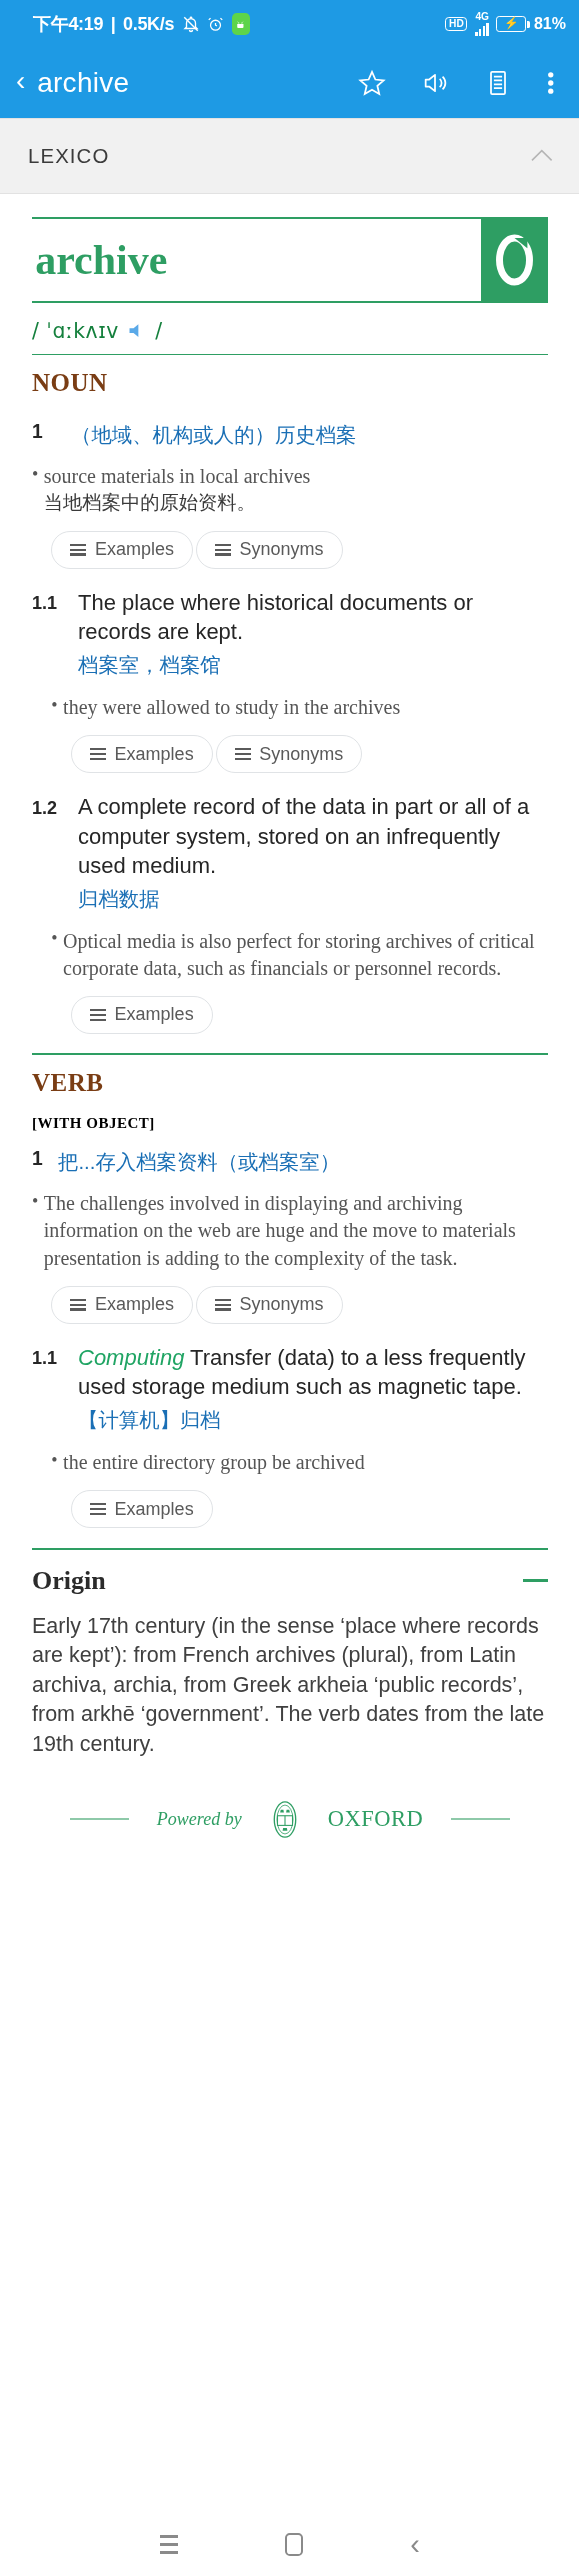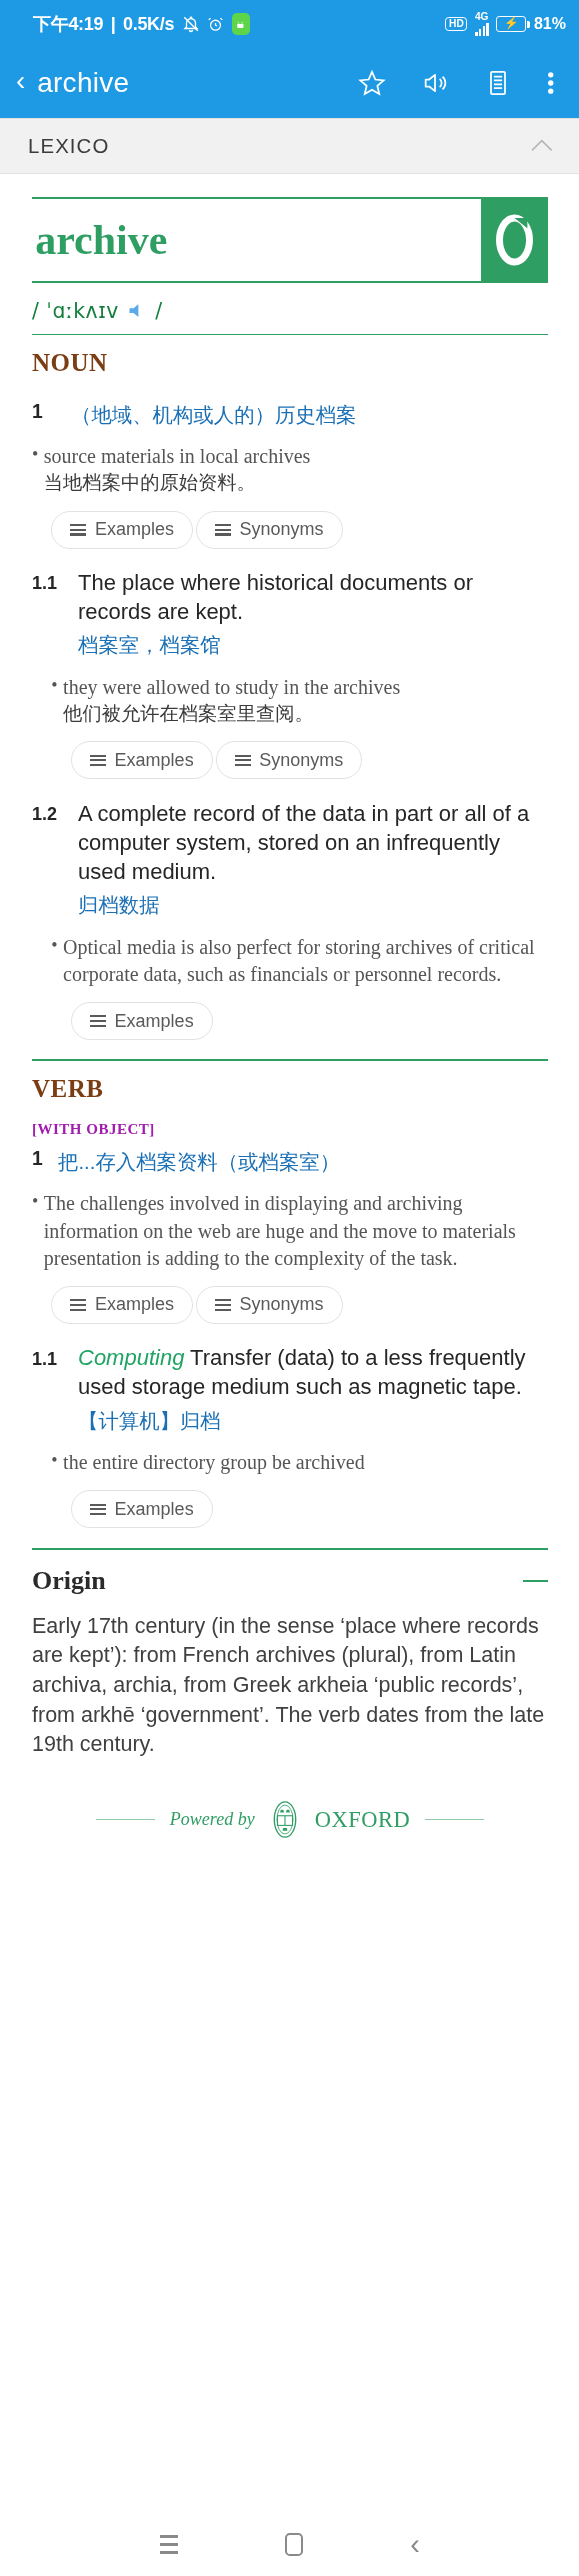--- a/index.html
+++ b/index.html
@@ -42,21 +42,21 @@
   }
   .sb-icon { display: inline-flex; align-items: center; }
   .hd-badge {
     border: 1.6px solid #ffffff;
     border-radius: 3.8px;
     font-size: 10.2px;
     font-weight: bold;
     padding: 0.5px 2.7px 1.1px;
     line-height: 1;
   }
-  .net-wrap { display: flex; flex-direction: column; align-items: flex-start; line-height: 1; }
+  .net-wrap { display: flex; flex-direction: column; align-items: flex-end; line-height: 1; }
   .net-4g { font-size: 10.2px; font-weight: bold; margin-bottom: 0.5px; }
   .bars { display: flex; align-items: flex-end; gap: 1.1px; height: 13px; }
   .bars i { width: 2.7px; background: #ffffff; display: block; }
   .bars i:nth-child(1){height:4.3px;} .bars i:nth-child(2){height:7px;}
   .bars i:nth-child(3){height:9.7px;} .bars i:nth-child(4){height:13px;}
   .battery {
     width: 30px; height: 16px; border: 1.6px solid #ffffff;
     border-radius: 3.2px; position: relative; padding: 1.6px;
   }
   .battery:after {
@@ -90,21 +90,21 @@
   }
   .app-title {
     font-size: 28px; font-weight: 400; letter-spacing: 0.3px;
     flex: 1;
   }
   .app-actions { display: flex; align-items: center; gap: 35px; }
   .app-actions svg { display:block; }
 
   
   .lexico-bar {
-    height: 56px;
+    height: 76px;
     background: #f1f1f1;
     border-top: 1.1px solid #e2e2e2;
     border-bottom: 1.1px solid #e2e2e2;
     display: flex;
     align-items: center;
     justify-content: space-between;
     padding: 0 26px 0 28px;
   }
   .lexico-label {
     font-size: 20.4px;
@@ -248,23 +248,23 @@
 
   .section-rule {
     border-top: 2.1px solid #2e9e63;
     margin-top: 19.3px;
     margin-bottom: 0;
   }
   .grammar-label {
     font-family: "Liberation Serif", serif;
     font-weight: bold;
     font-size: 15px;
-    color: #a21caf;
+    color: #000000;
     letter-spacing: 0.5px;
-    margin-bottom: 4px;
+    margin-bottom: 10px;
   }
 
   
   .origin-head {
     display: flex;
     align-items: center;
     justify-content: space-between;
     margin-top: 16px;
     margin-bottom: 16px;
   }
@@ -279,21 +279,21 @@
     font-size: 21.5px;
     color: #404040;
     line-height: 1.38;
   }
 
   
   .powered {
     display: flex;
     align-items: center;
     justify-content: center;
-    gap: 15px;
+    gap: 28px;
     margin-top: 38px;
     padding-bottom: 21.5px;
   }
   .pw-rule { height: 1.6px; background: #8ec9a9; width: 59px; }
   .pw-text {
     font-family: "Liberation Serif", serif;
     font-style: italic;
     font-size: 18px;
     color: #2e9e63;
   }
@@ -471,21 +471,20 @@
 
     <div class="sense">
       <div class="sense-num sub">1.1</div>
       <div class="sense-body">
         <div class="def-sub">The place where historical documents or records are kept.</div>
         <div class="translation nopad">档案室，档案馆</div>
       </div>
     </div>
     <div class="example example-indent">
       <span>they were allowed to study in the archives</span>
-      <span class="zh">他们被允许在档案室里查阅。</span>
     </div>
     <div class="pill-row indent2">
       <div class="pill">
         <span class="pill-icon">
             <i></i>
             <i></i>
             <i></i>
           </span>
         <span>Examples</span>
       </div>

